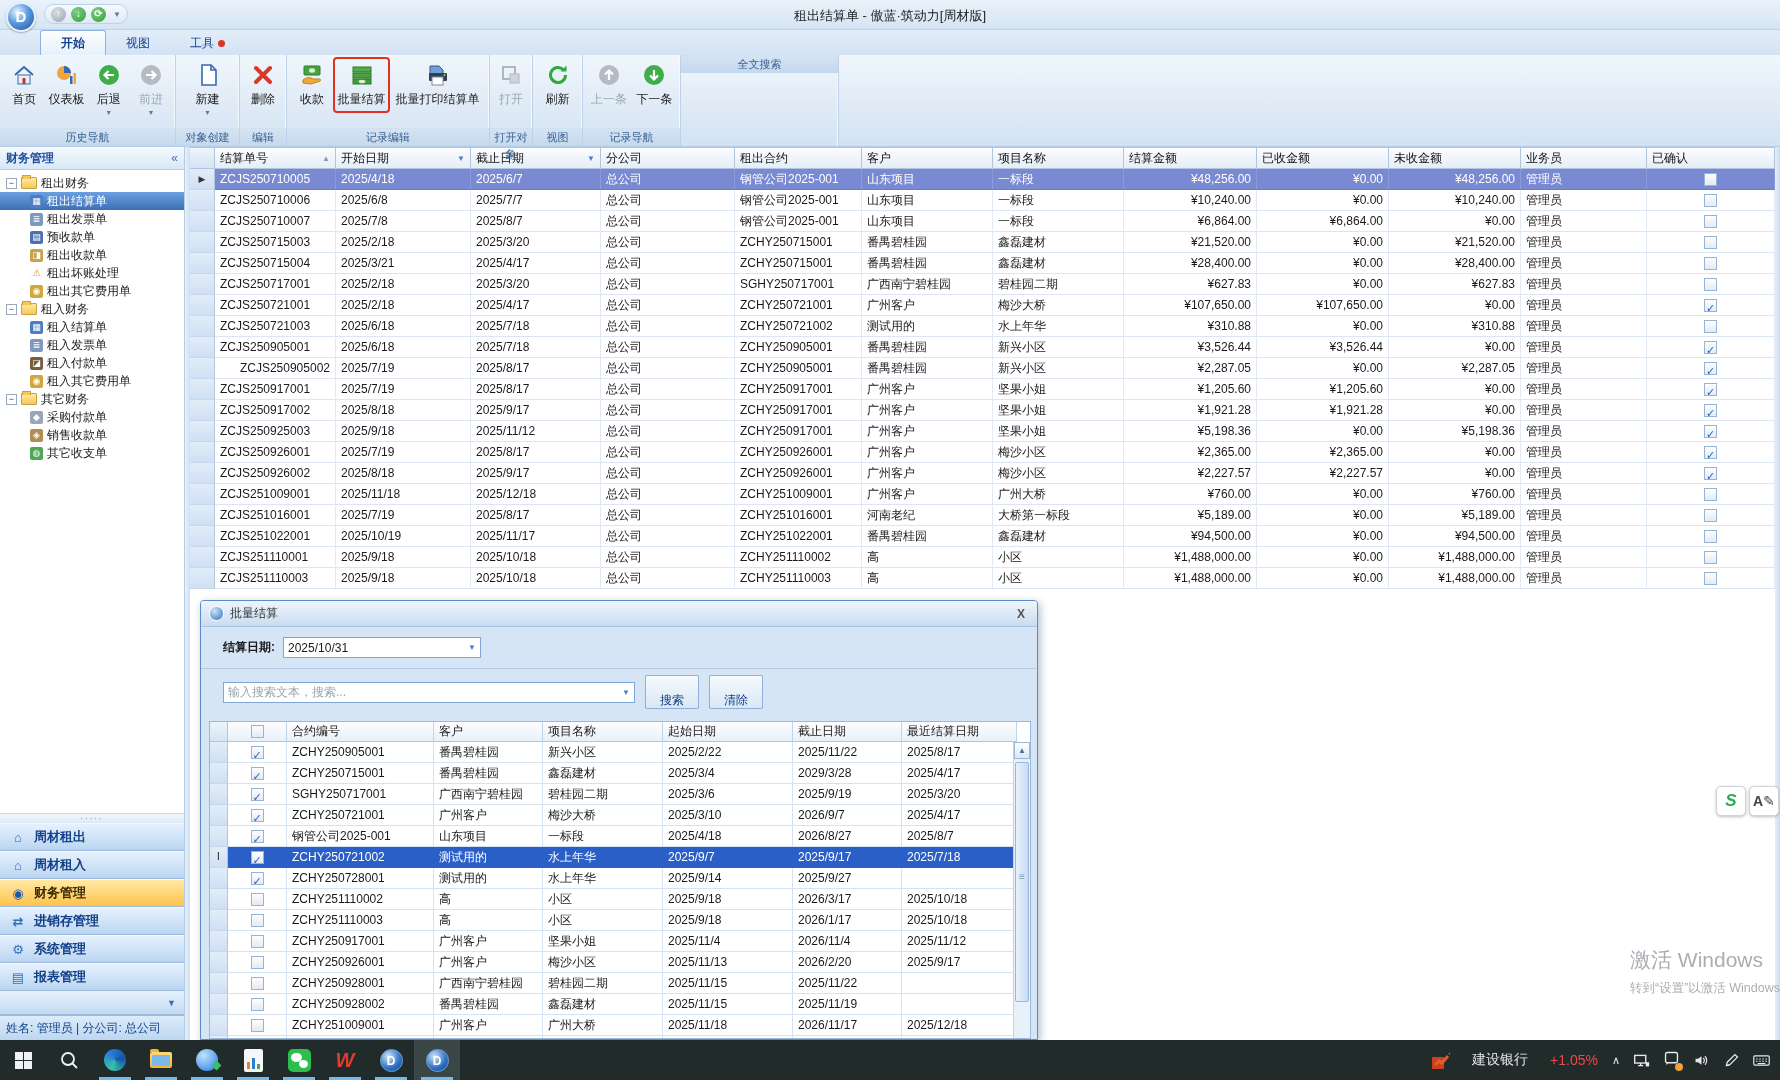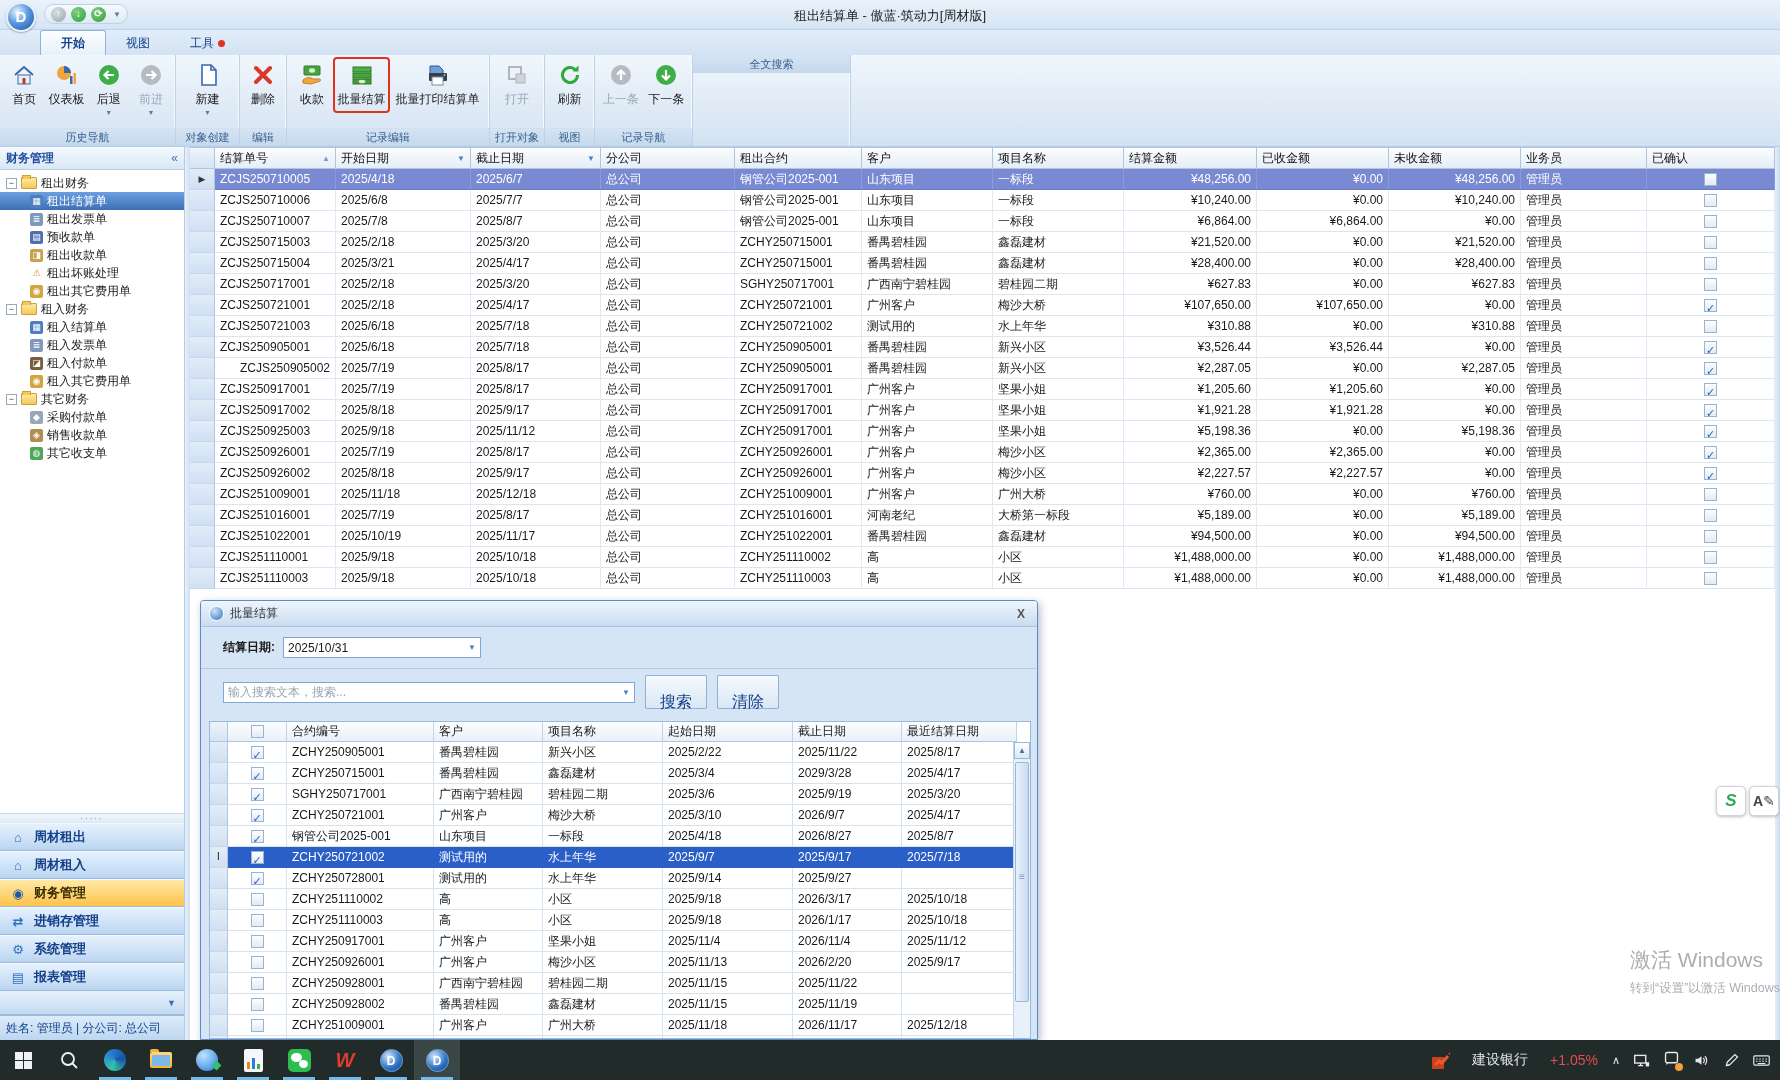--- a/index.html
+++ b/index.html
@@ -118,21 +118,21 @@
   .dlg-x { color:#555; font-size:12px; font-weight:bold; cursor:pointer; padding:0 4px; }
   .dlg-daterow { position:absolute; left:0; top:26px; width:100%; height:42px; border-bottom:1px solid #b7cce4;
     display:flex; align-items:center; padding-left:22px; gap:8px; }
   .dlg-datelabel { font-weight:bold; font-size:12px; }
   .combo { background:#fff; border:1px solid #7fa8d9; height:21px; display:flex; align-items:center; padding:0 4px; }
   .combo .cval { flex:1; font-size:12px; }
   .combo .cph { flex:1; font-size:12px; color:#9aa5b1; }
   .combo .caret { color:#4a7fc1; font-size:8px; padding-left:4px; }
   .dlg-searchrow { position:absolute; left:0; top:68px; width:100%; height:46px; display:flex; align-items:center; padding-left:22px; gap:10px; }
   .btn { height:24px; padding:16px 14px; background:linear-gradient(#f6fafd,#d9e7f5); border:1px solid #8fb0d8;
-    border-radius:2px; font-size:16px; color:#123f87; cursor:pointer; }
+    border-radius:2px; font-size:12px; color:#123f87; cursor:pointer; }
   .dlg-table { position:absolute; left:8px; top:120px; width:822px; bottom:0; background:#fff; border:1px solid #9ab8da; overflow:hidden; }
   .d-header { display:flex; height:20px; }
   .dh-ind { width:18px; flex:0 0 18px; background:linear-gradient(#eef4fb,#d5e3f3); border-right:1px solid #b0c6de; border-bottom:1px solid #b0c6de; }
   .dh-cell { background:linear-gradient(#fdfefe,#e8f0f9); border-right:1px solid #c0d4e8; border-bottom:1px solid #b0c6de;
     padding:0 5px; line-height:19px; font-size:12px; flex:0 0 auto; }
   .dh-cb { display:flex; align-items:center; justify-content:center; }
   .d-row { display:flex; height:21px; }
   .d-ind { width:18px; flex:0 0 18px; background:linear-gradient(#e3edf9,#cfdff2); border-right:1px solid #b0c6de;
     border-bottom:1px solid #c8d8ea; text-align:center; font-size:10px; line-height:20px; color:#222; }
   .d-cell { border-right:1px solid #d5e2f0; border-bottom:1px solid #d5e2f0; padding:0 5px; line-height:20px;
@@ -319,21 +319,21 @@
               <rect x="6" y="14" width="11" height="8" fill="#fff" stroke="#7a8aa0"></rect>
               <circle cx="18.5" cy="12" r="1" fill="#9fd468"></circle>
             </svg>
           </div>
         <div class="rlabel">批量打印结算单</div>
       </div>
     </div>
     <div class="rglabel">记录编辑</div>
   </div>
 
-  <div class="rgroup" style="width:55px">
+  <div class="rgroup" style="width:43px">
     <div class="rbtns">
       <div class="rbtn disabled">
         <div class="ricon">
             <svg viewBox="0 0 24 24">
               <rect x="4" y="4" width="12" height="12" fill="none" stroke="#adb5bd" stroke-width="2"></rect>
               <rect x="11" y="11" width="9" height="9" fill="#cfd4da" stroke="#adb5bd"></rect>
             </svg>
           </div>
         <div class="rlabel">打开</div>
       </div>

